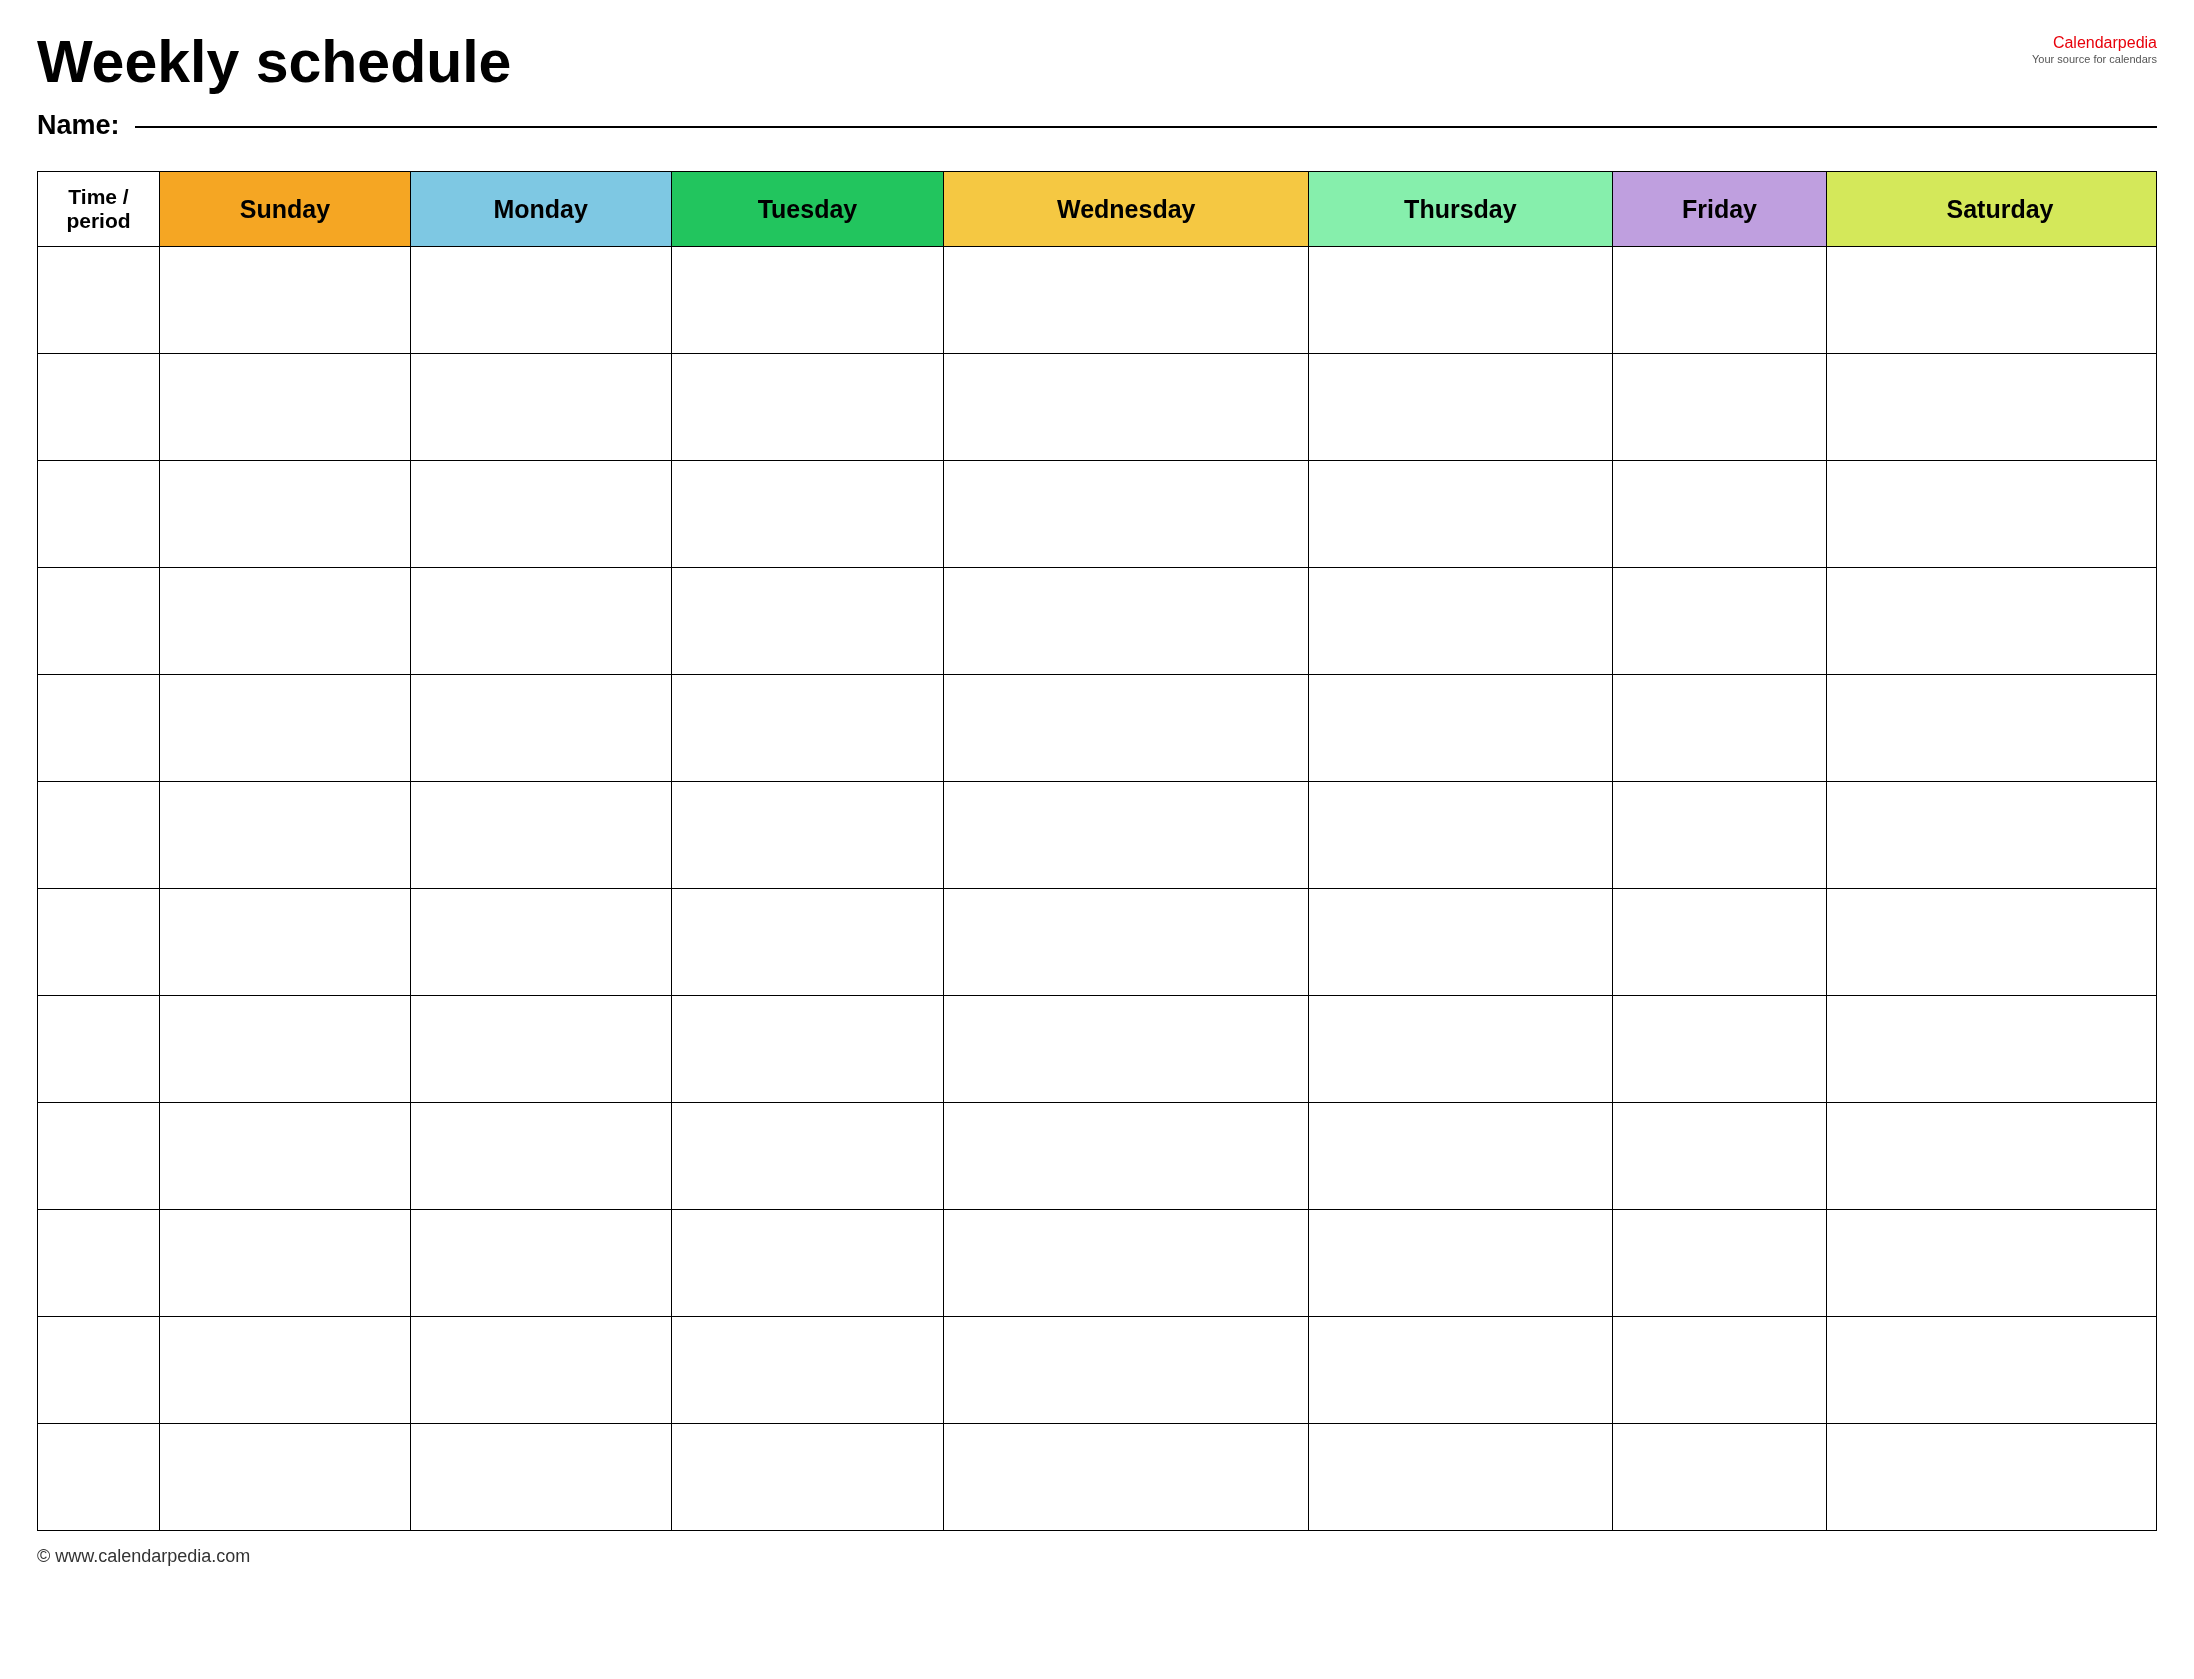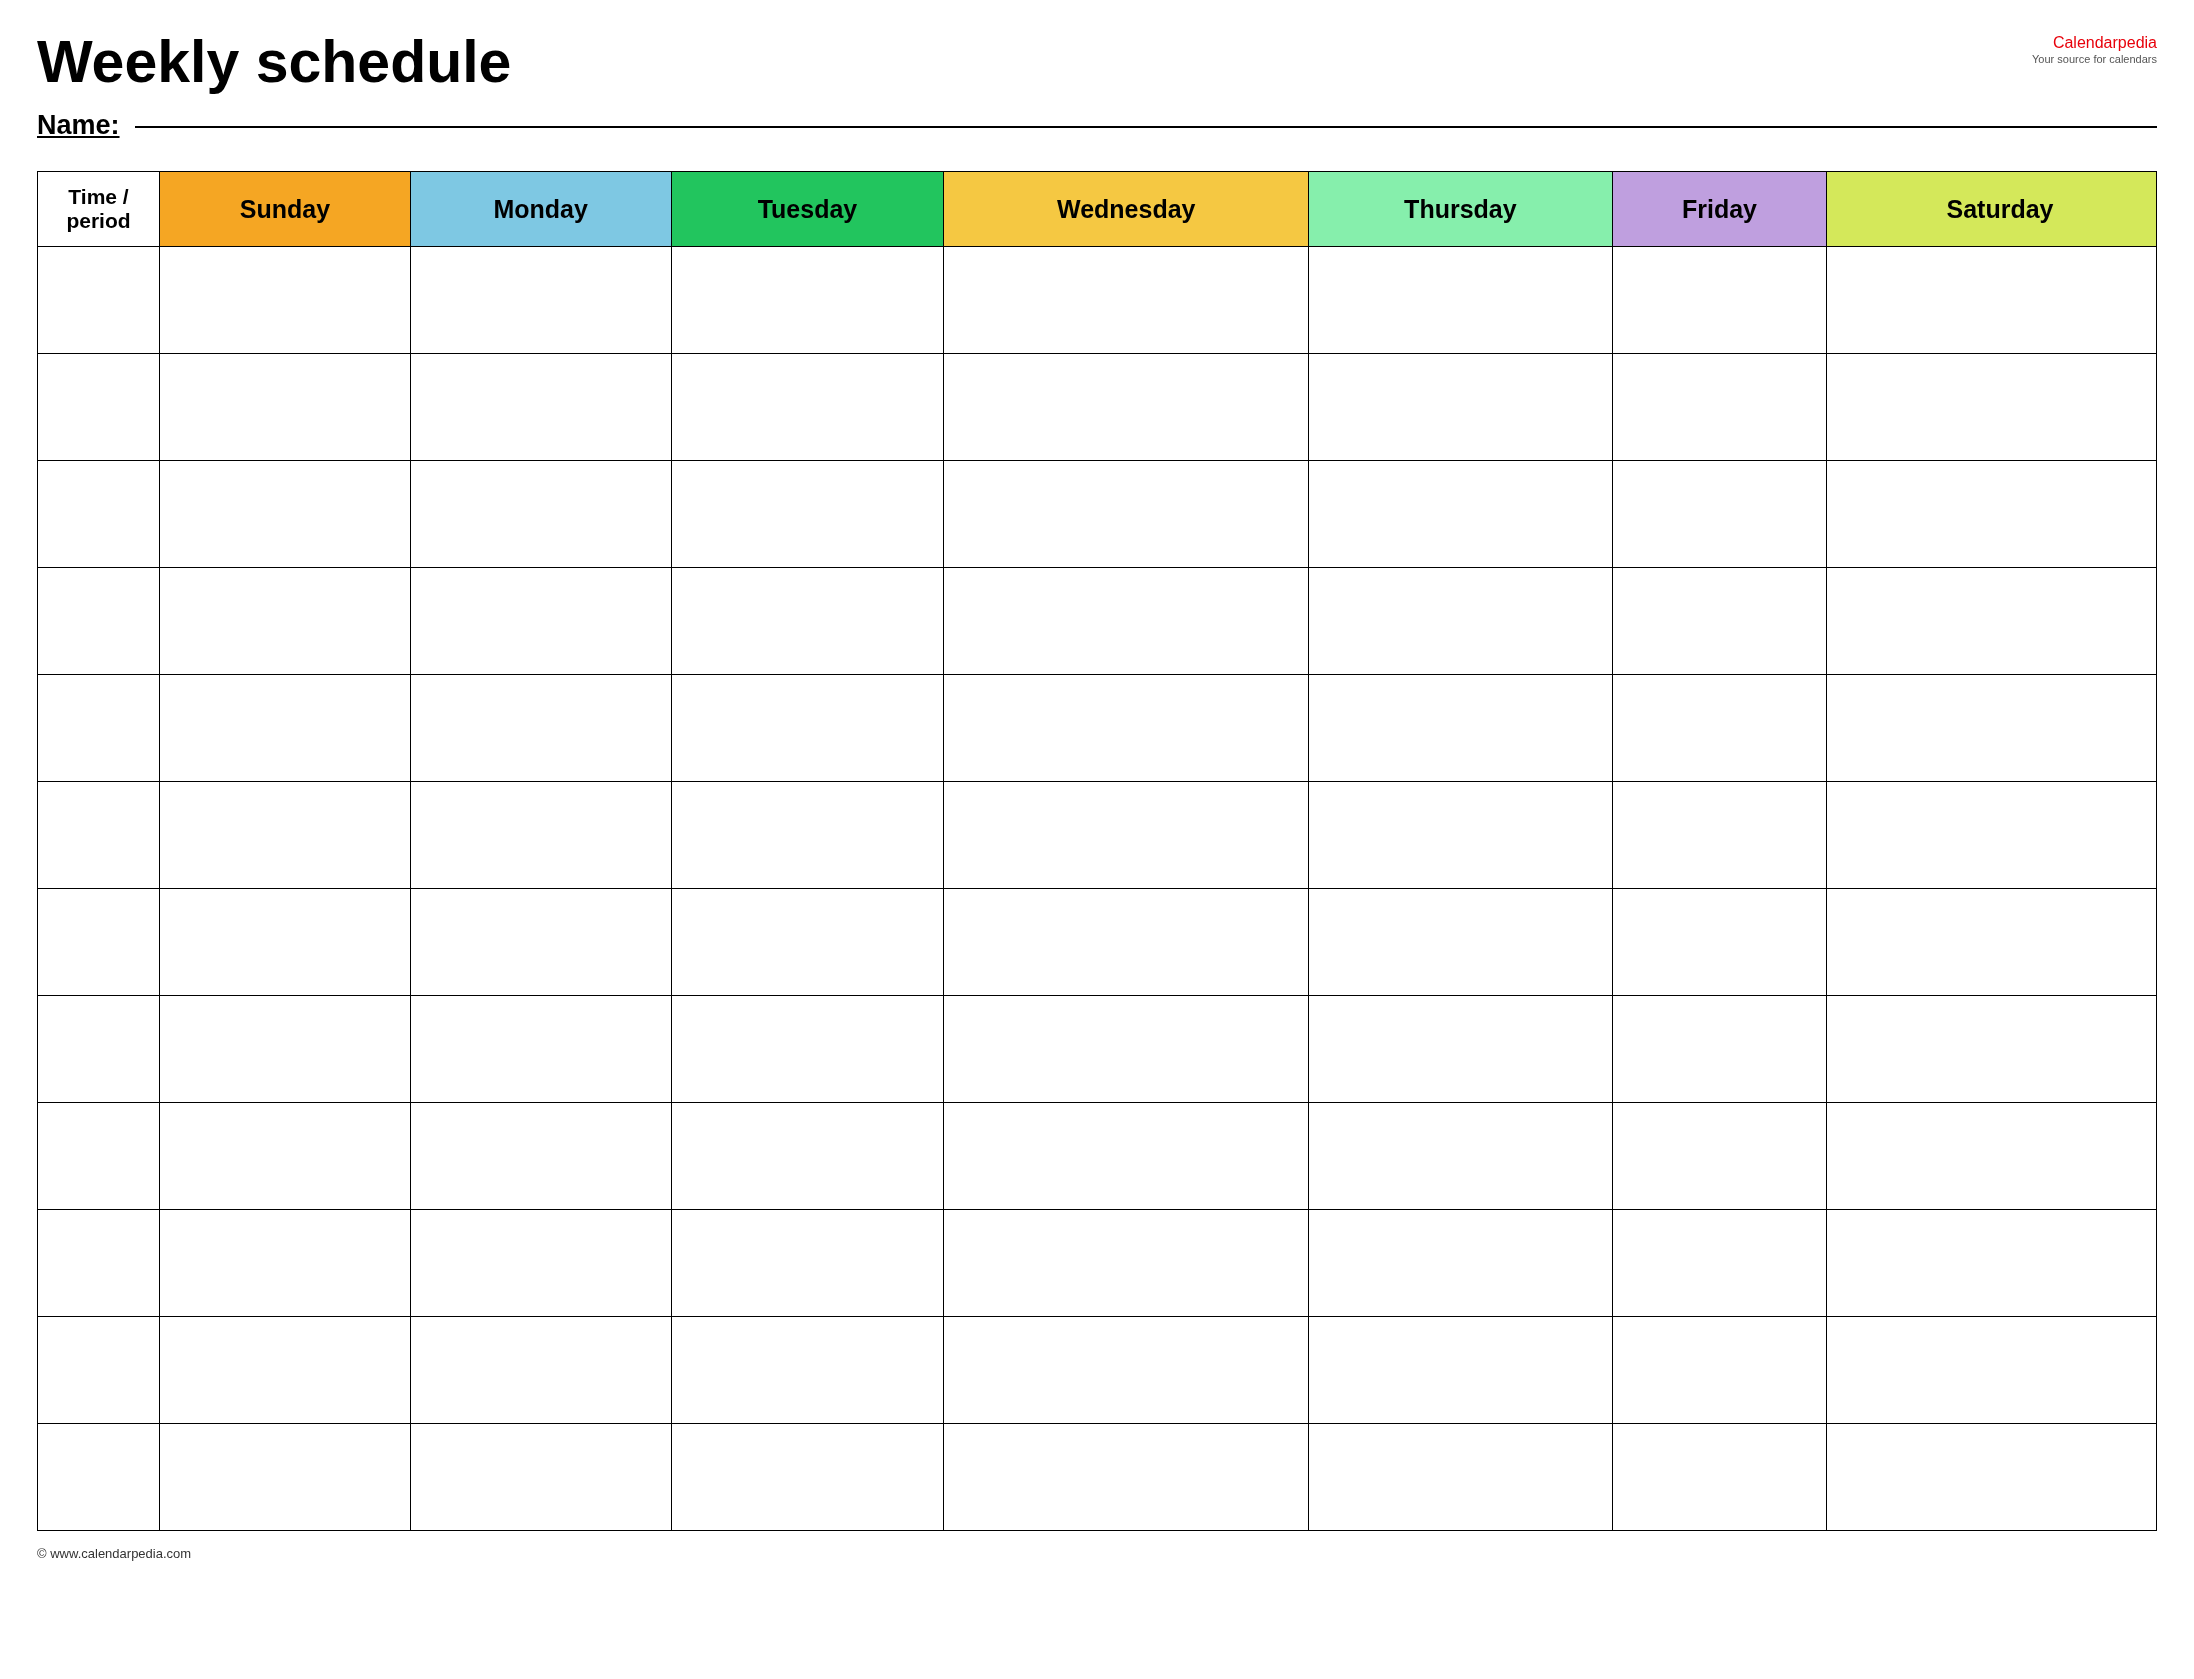--- a/index.html
+++ b/index.html
@@ -60,21 +60,20 @@
       display: flex;
       align-items: center;
       margin-bottom: 30px;
       margin-top: 11px;
     }
 
     .name-label {
       font-size: 27px;
       font-weight: bold;
       color: #000000;
-      text-decoration: underline;
     }
 
     .name-underline {
       flex: 1;
       height: 1.5px;
       background: #000000;
       margin-left: 15px;
       margin-top: 3.7px;
     }
 
@@ -135,21 +134,21 @@
     .col-saturday {
       background: #d4e85a;
     }
 
     .schedule-table tbody tr td {
       background: #ffffff;
     }
 
     .footer {
       margin-top: 15px;
-      font-size: 13px;
+      font-size: 18px;
       color: #333333;
     }
   </style>
 </head>
 <body>
 
 <div class="page-header">
   <div class="title-section">
     <h1 class="page-title">Weekly schedule</h1>
   </div>

